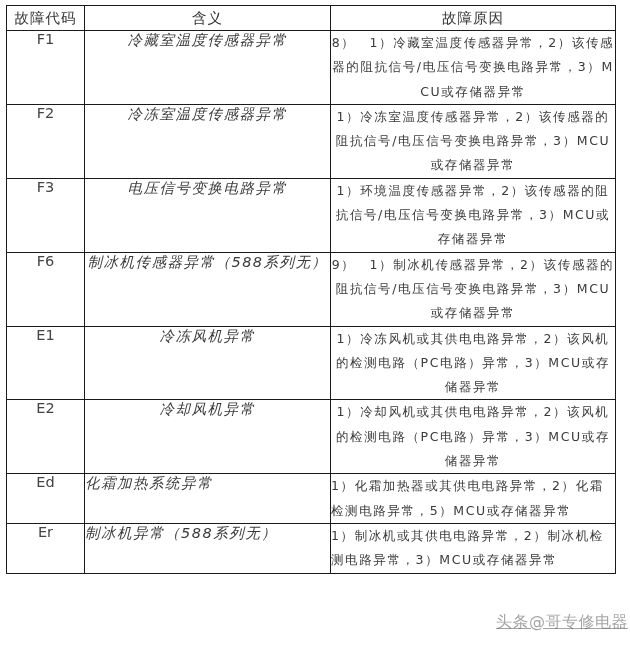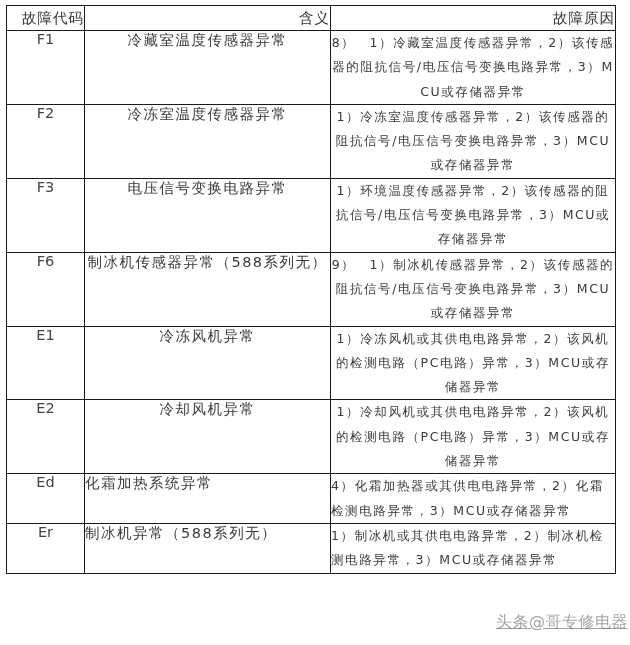--- a/index.html
+++ b/index.html
@@ -26,41 +26,42 @@
     table.fault-table th,
     table.fault-table td {
       border: 1.3px solid #1a1a1a;
       vertical-align: top;
       padding: 0;
       font-weight: normal;
     }
     table.fault-table th {
       height: 24px;
       font-size: 14.5px;
-      text-align: right;
+      text-align: center;
       vertical-align: middle;
       letter-spacing: 1px;
       color: #333;
     }
     col.c-code { width: 78px; }
     col.c-meaning { width: 246px; }
     col.c-cause { width: 285px; }
 
     td.code {
       text-align: center;
       font-size: 14.5px;
       padding-top: 5px;
       color: #444;
     }
     td.meaning {
       font-size: 14.5px;
       padding: 5px 0 0 8px;
       letter-spacing: 1.5px;
       color: #3a3a3a;
       white-space: nowrap;
+      font-style: italic;
     }
     td.cause {
       font-size: 12.5px;
       line-height: 24.3px;
       padding: 0 4px 0 6px;
       letter-spacing: 1.6px;
       color: #3a3a3a;
       word-break: break-all;
     }
     tr.r3 td { height: 72px; text-align: center; }
@@ -122,21 +123,21 @@
       <td class="cause">1）冷冻风机或其供电电路异常，2）该风机的检测电路（PC电路）异常，3）MCU或存储器异常</td>
     </tr>
     <tr class="r3">
       <td class="code">E2</td>
       <td class="meaning">冷却风机异常</td>
       <td class="cause">1）冷却风机或其供电电路异常，2）该风机的检测电路（PC电路）异常，3）MCU或存储器异常</td>
     </tr>
     <tr class="r2">
       <td class="code">Ed</td>
       <td class="meaning">化霜加热系统异常</td>
-      <td class="cause">4）化霜加热器或其供电电路异常，2）化霜检测电路异常，3）MCU或存储器异常</td>
+      <td class="cause">1）化霜加热器或其供电电路异常，2）化霜检测电路异常，5）MCU或存储器异常</td>
     </tr>
     <tr class="r2">
       <td class="code">Er</td>
       <td class="meaning">制冰机异常（588系列无）</td>
       <td class="cause">1）制冰机或其供电电路异常，2）制冰机检测电路异常，3）MCU或存储器异常</td>
     </tr>
   </tbody>
 </table>
 
 <div class="watermark">头条@哥专修电器</div>

